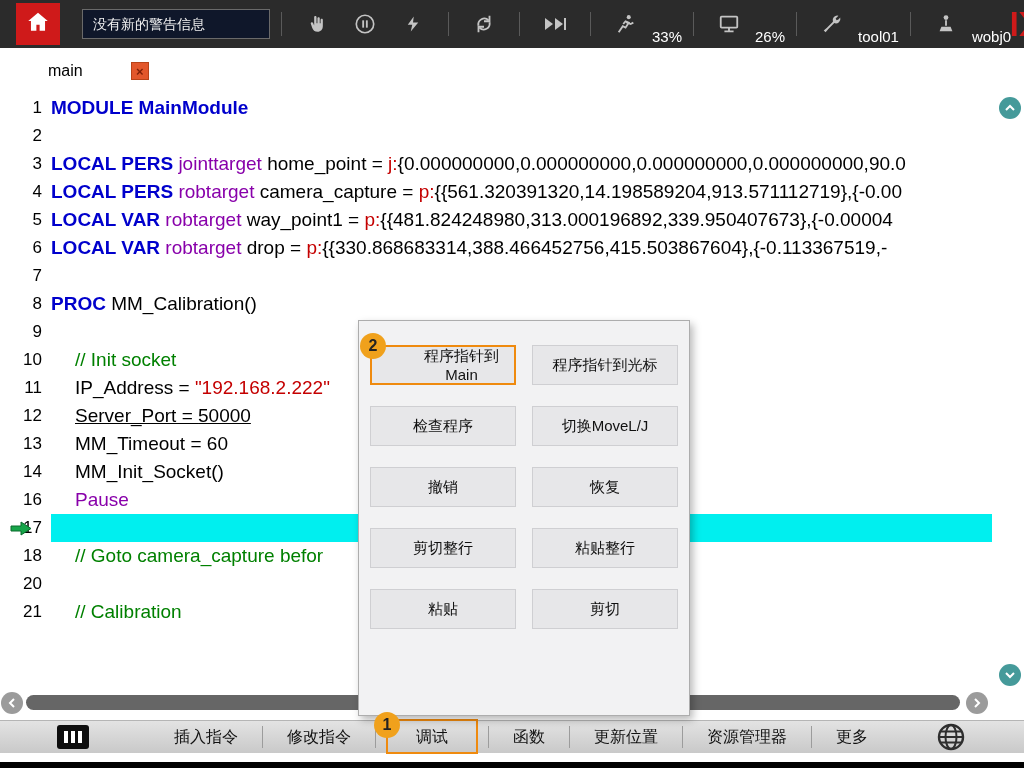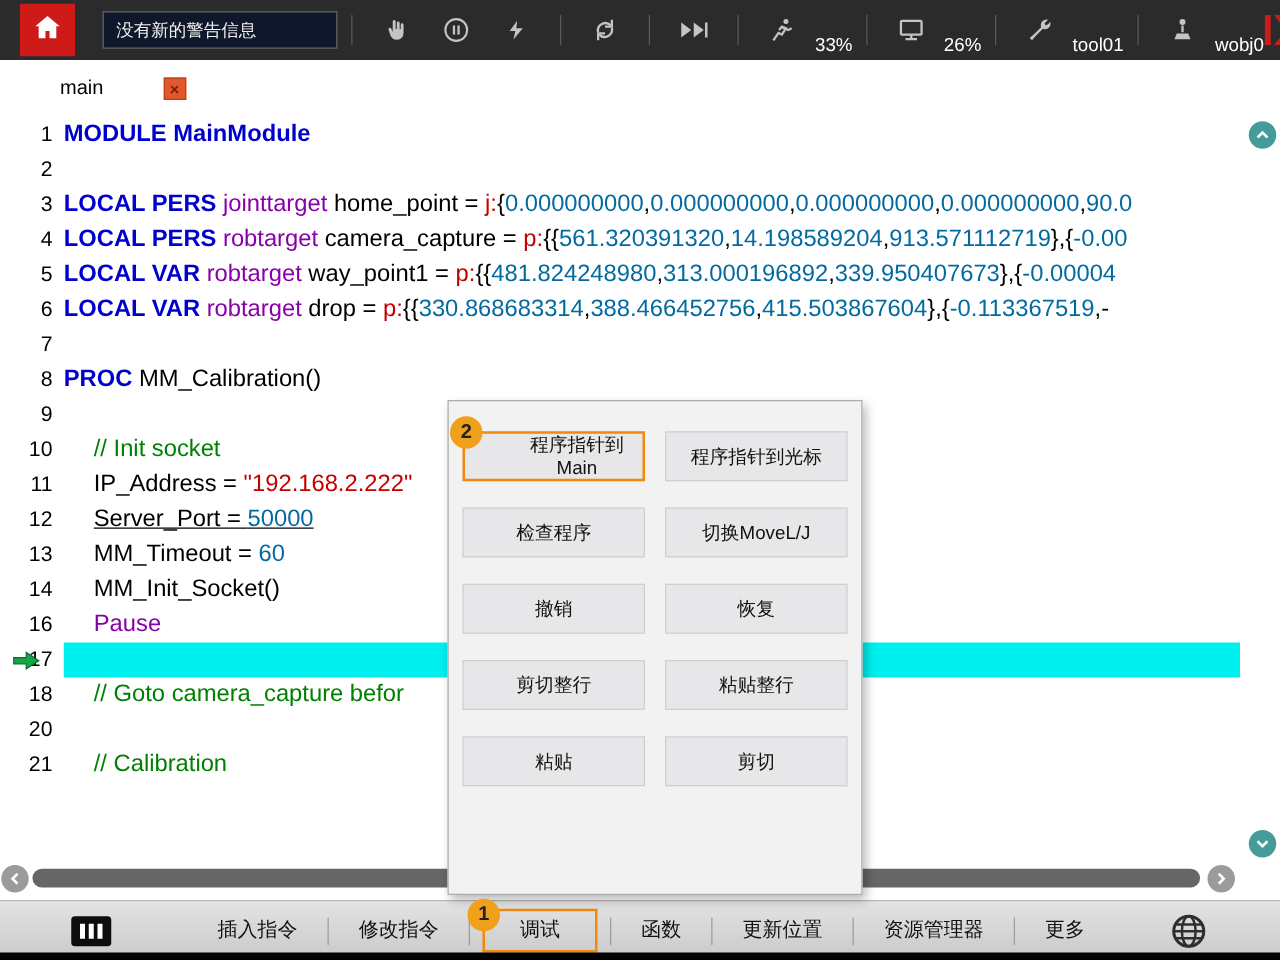--- a/index.html
+++ b/index.html
@@ -23,21 +23,21 @@
 
   
   .editor{position:absolute;left:0;top:94px;width:992px;height:592px;overflow:hidden;font-size:19px;background:#fff;}
   .line{display:flex;align-items:center;height:28px;position:relative;}
   .ln{flex:none;width:42px;text-align:right;padding-right:9px;font-size:17px;color:#000;}
   .body{flex:1;white-space:pre;overflow:hidden;height:100%;display:flex;align-items:center;}
   .line.current .body{background:#00efef;}
   .exec-arrow{position:absolute;left:10px;top:7px;line-height:0;}
   .c-kw{color:#0000cc;font-weight:bold;}
   .c-type{color:#8800aa;}
-  .c-num{color:#0369a1;}
+  .c-num{color:#000000;}
   .c-str{color:#c40000;}
   .c-com{color:#008000;}
   .c-pln{color:#000;}
 
   
   .circle{width:22px;height:22px;border-radius:50%;display:flex;align-items:center;justify-content:center;cursor:pointer;}
   .teal{background:#459a9a;}
   .gray{background:#9b9b9b;}
   .vscroll-up{position:absolute;right:3px;top:97px;}
   .vscroll-down{position:absolute;right:3px;top:664px;}
@@ -48,21 +48,21 @@
 
   
   .popup{position:absolute;left:358px;top:320px;width:332px;height:396px;background:#f2f2f3;border:1px solid #adadad;box-shadow:3px 4px 8px rgba(0,0,0,.28);z-index:10;box-sizing:border-box;}
   .popup-grid{display:grid;grid-template-columns:146px 146px;column-gap:16px;row-gap:21px;padding:24px 11px;}
   .pbtn{height:40px;background:#e7e7e9;border:1px solid #cfcfd2;font-size:15px;font-family:inherit;color:#111;display:flex;align-items:center;justify-content:center;cursor:pointer;box-sizing:border-box;}
   .pbtn.hl{border:2px solid #ef8a0e;padding-left:43px;}
   .badge{position:absolute;width:26px;height:26px;border-radius:50%;background:#f0a11c;color:#222;font-size:16px;font-weight:bold;display:flex;align-items:center;justify-content:center;z-index:12;}
   .badge-2{left:1px;top:12px;}
 
   
-  .taskbar{position:absolute;left:0;top:720px;width:1024px;height:48px;background:linear-gradient(#e3e3e3,#c9c9c9);border-top:1px solid #b5b5b5;display:flex;align-items:center;box-sizing:border-box;}
+  .taskbar{position:absolute;left:0;top:720px;width:1024px;height:33px;background:linear-gradient(#e3e3e3,#c9c9c9);border-top:1px solid #b5b5b5;display:flex;align-items:center;box-sizing:border-box;}
   .grid-icon{margin-left:56px;line-height:0;cursor:pointer;flex:none;}
   .menu{display:flex;align-items:center;margin-left:60px;}
   .mitem{font-size:16px;color:#111;padding:0 24px;cursor:pointer;white-space:nowrap;}
   .msep{width:1px;height:22px;background:#9c9c9c;flex:none;}
   .debug-wrap{position:relative;margin:0 10px;flex:none;}
   .debug-box{border:2px solid #ef8a0e;padding:7px 28px;font-size:16px;color:#111;cursor:pointer;white-space:nowrap;}
   .badge-1{left:-12px;top:-15px;}
   .globe{margin-left:auto;margin-right:58px;line-height:0;cursor:pointer;flex:none;}
   .black-strip{position:absolute;left:0;top:762px;width:1024px;height:6px;background:#000;}
 </style>

